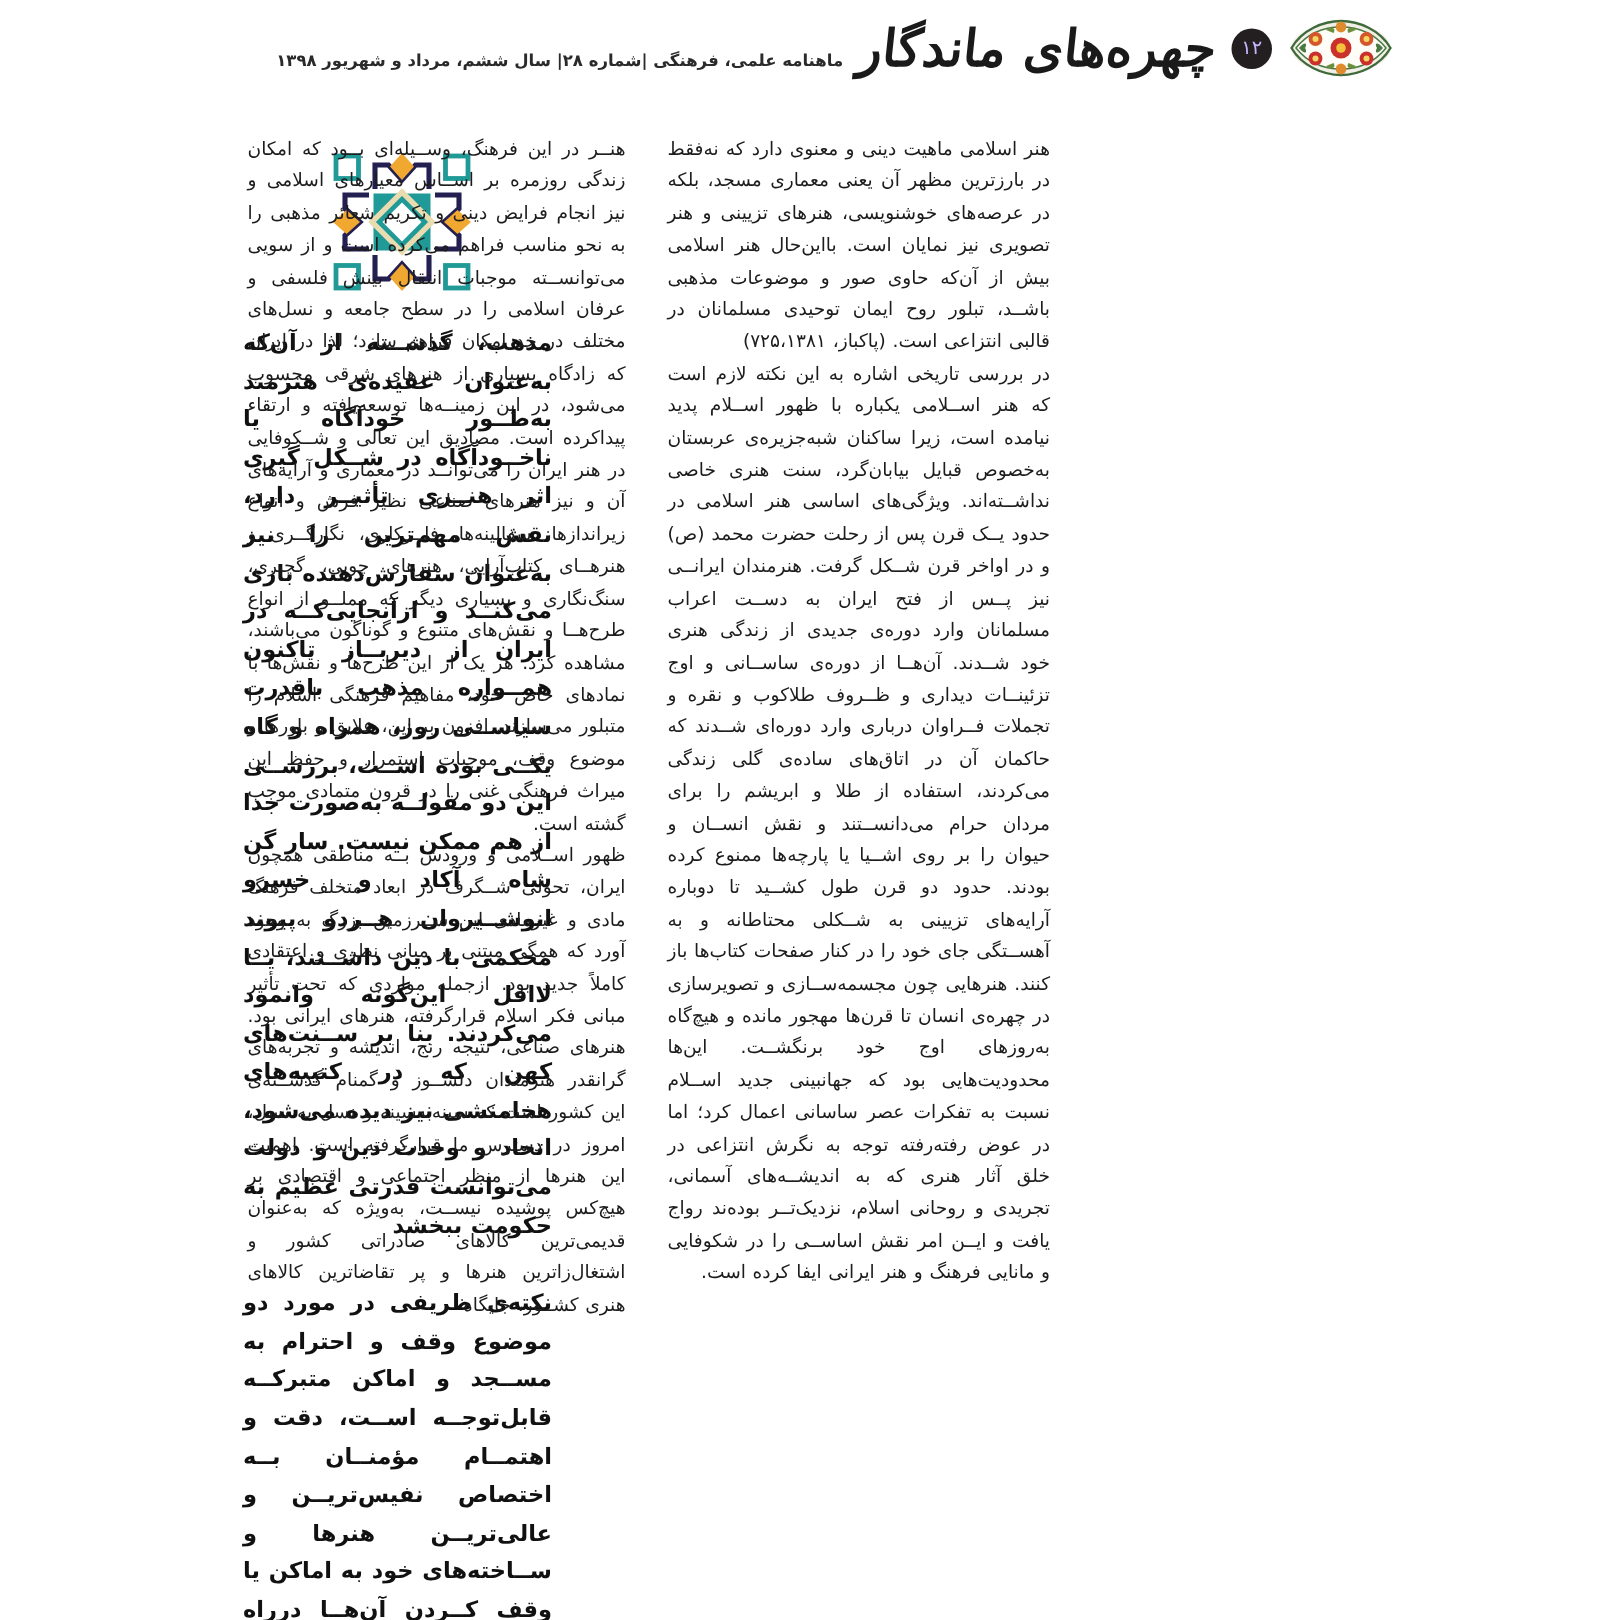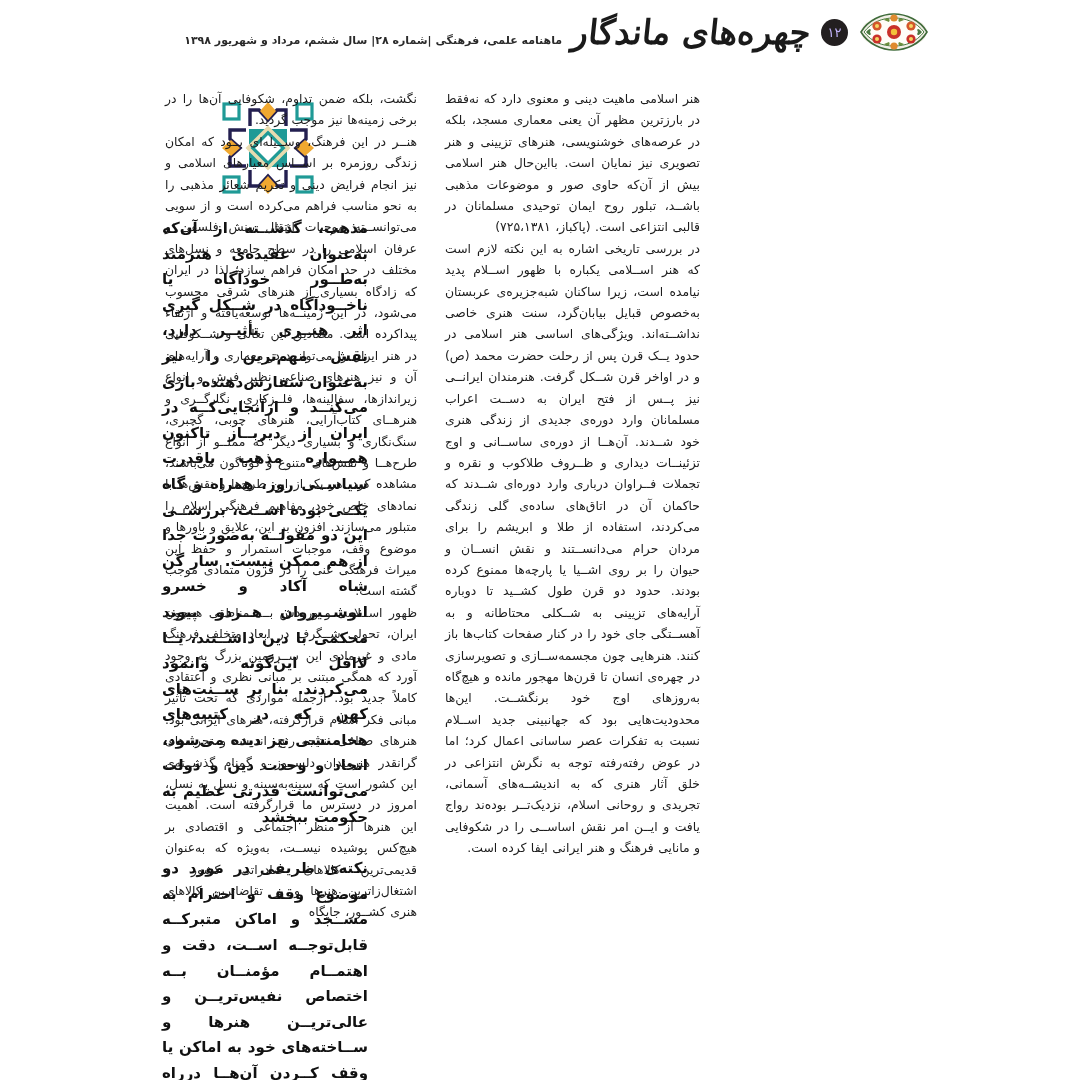--- a/index.html
+++ b/index.html
@@ -202,18 +202,17 @@
     <div class="quote-gap"></div>
     <p class="quote-p">نکته‌ی ظریفی در مورد دو موضوع وقف و احترام به مســجد و اماکن متبرکــه قابل‌توجــه اســت، دقت و اهتمــام مؤمنــان بــه اختصاص نفیس‌تریــن و عالی‌تریــن هنرها و ســاخته‌های خود به اماکن یا وقف کــردن آن‌هــا درراه خداســت که موجب تقرب بیشتر در بارگاه الهی می‌شود و نشان‌دهنده‌ی درجه عالی عشق و ارادت و اخلاص و بندگی آنــان اســت؛ بنابراین آثــار هنری مســاجد – مثل فرش، کاشی‌کاری و ... در نــوع خود بهترین آثار هنری ایرانیان مســلمان باایمان هستند که این خود زمینه‌ســاز شکوفایی این بخش از هنرهاست</p>
   </div>
 
   <div class="col" id="col-mid">
     <p class="body-p">هنر اسلامی ماهیت دینی و معنوی دارد که نه‌فقط در بارزترین مظهر آن یعنی معماری مسجد، بلکه در عرصه‌های خوشنویسی، هنرهای تزیینی و هنر تصویری نیز نمایان است. بااین‌حال هنر اسلامی بیش از آن‌که حاوی صور و موضوعات مذهبی باشــد، تبلور روح ایمان توحیدی مسلمانان در قالبی انتزاعی است. (پاکباز، ۷۲۵،۱۳۸۱)</p>
     <p class="body-p">در بررسی تاریخی اشاره به این نکته لازم است که هنر اســلامی یکباره با ظهور اســلام پدید نیامده است، زیرا ساکنان شبه‌جزیره‌ی عربستان به‌خصوص قبایل بیابان‌گرد، سنت هنری خاصی نداشــته‌اند. ویژگی‌های اساسی هنر اسلامی در حدود یــک قرن پس از رحلت حضرت محمد (ص) و در اواخر قرن شــکل گرفت. هنرمندان ایرانــی نیز پــس از فتح ایران به دســت اعراب مسلمانان وارد دوره‌ی جدیدی از زندگی هنری خود شــدند. آن‌هــا از دوره‌ی ساســانی و اوج تزئینــات دیداری و ظــروف طلاکوب و نقره و تجملات فــراوان درباری وارد دوره‌ای شــدند که حاکمان آن در اتاق‌های ساده‌ی گلی زندگی می‌کردند، استفاده از طلا و ابریشم را برای مردان حرام می‌دانســتند و نقش انســان و حیوان را بر روی اشــیا یا پارچه‌ها ممنوع کرده بودند. حدود دو قرن طول کشــید تا دوباره آرایه‌های تزیینی به شــکلی محتاطانه و به آهســتگی جای خود را در کنار صفحات کتاب‌ها باز کنند. هنرهایی چون مجسمه‌ســازی و تصویرسازی در چهره‌ی انسان تا قرن‌ها مهجور مانده و هیچ‌گاه به‌روزهای اوج خود برنگشــت. این‌ها محدودیت‌هایی بود که جهانبینی جدید اســلام نسبت به تفکرات عصر ساسانی اعمال کرد؛ اما در عوض رفته‌رفته توجه به نگرش انتزاعی در خلق آثار هنری که به اندیشــه‌های آسمانی، تجریدی و روحانی اسلام، نزدیک‌تــر بوده‌ند رواج یافت و ایــن امر نقش اساســی را در شکوفایی و مانایی فرهنگ و هنر ایرانی ایفا کرده است.</p>
   </div>
 
   <div class="col" id="col-left">
-    <p class="body-p">نگشت، بلکه ضمن تداوم، شکوفایی آن‌ها را در برخی زمینه‌ها نیز موجب گردید.</p>
     <p class="body-p">هنــر در این فرهنگ، وســیله‌ای بــود که امکان زندگی روزمره بر اســاس معیارهای اسلامی و نیز انجام فرایض دینی و تکریم شعائر مذهبی را به نحو مناسب فراهم می‌کرده است و از سویی می‌توانســته موجبات انتقال بینش فلسفی و عرفان اسلامی را در سطح جامعه و نسل‌های مختلف در حد امکان فراهم سازد؛ لذا در ایران که زادگاه بسیاری از هنرهای شرقی محسوب می‌شود، در این زمینــه‌ها توسعه‌یافته و ارتقاء پیداکرده است. مصادیق این تعالی و شــکوفایی در هنر ایران را می‌توانــد در معماری و آرایه‌های آن و نیز هنرهای صناعی نظیر فرش و انواع زیراندازها، سفالینه‌ها، فلــزکاری، نگارگــری و هنرهــای کتاب‌آرایی، هنرهای چوبی، گچبری، سنگ‌نگاری و بسیاری دیگر که مملــو از انواع طرح‌هــا و نقش‌های متنوع و گوناگون می‌باشند، مشاهده کرد. هر یک از این طرح‌ها و نقش‌ها با نمادهای خاص خود، مفاهیم فرهنگی اسلام را متبلور می‌سازند. افزون بر این، علایق و باورها و موضوع وقف، موجبات استمرار و حفظ این میراث فرهنگی غنی را در قرون متمادی موجب گشته است.</p>
     <p class="body-p">ظهور اســلامی و ورودش بــه مناطقی همچون ایران، تحولی شــگرف در ابعاد متخلف فرهنگ مادی و غیرمادی این ســرزمین بزرگ به وجود آورد که همگی مبتنی بر مبانی نظری و اعتقادی کاملاً جدید بود. ازجمله مواردی که تحت تأثیر مبانی فکر اسلام قرارگرفته، هنرهای ایرانی بود. هنرهای صناعی، نتیجه رنج، اندیشه و تجربه‌های گرانقدر هنرمندان دلســوز و گمنام گذشــته‌ی این کشور است که سینه‌به‌سینه و نسل به نسل، امروز در دسترس ما قرارگرفته است. اهمیت این هنرها از منظر اجتماعی و اقتصادی بر هیچ‌کس پوشیده نیســت، به‌ویژه که به‌عنوان قدیمی‌ترین کالاهای صادراتی کشور و اشتغال‌زاترین هنرها و پر تقاضاترین کالاهای هنری کشــور، جایگاه</p>
   </div>
 
 </div>
 
 </body></html>

